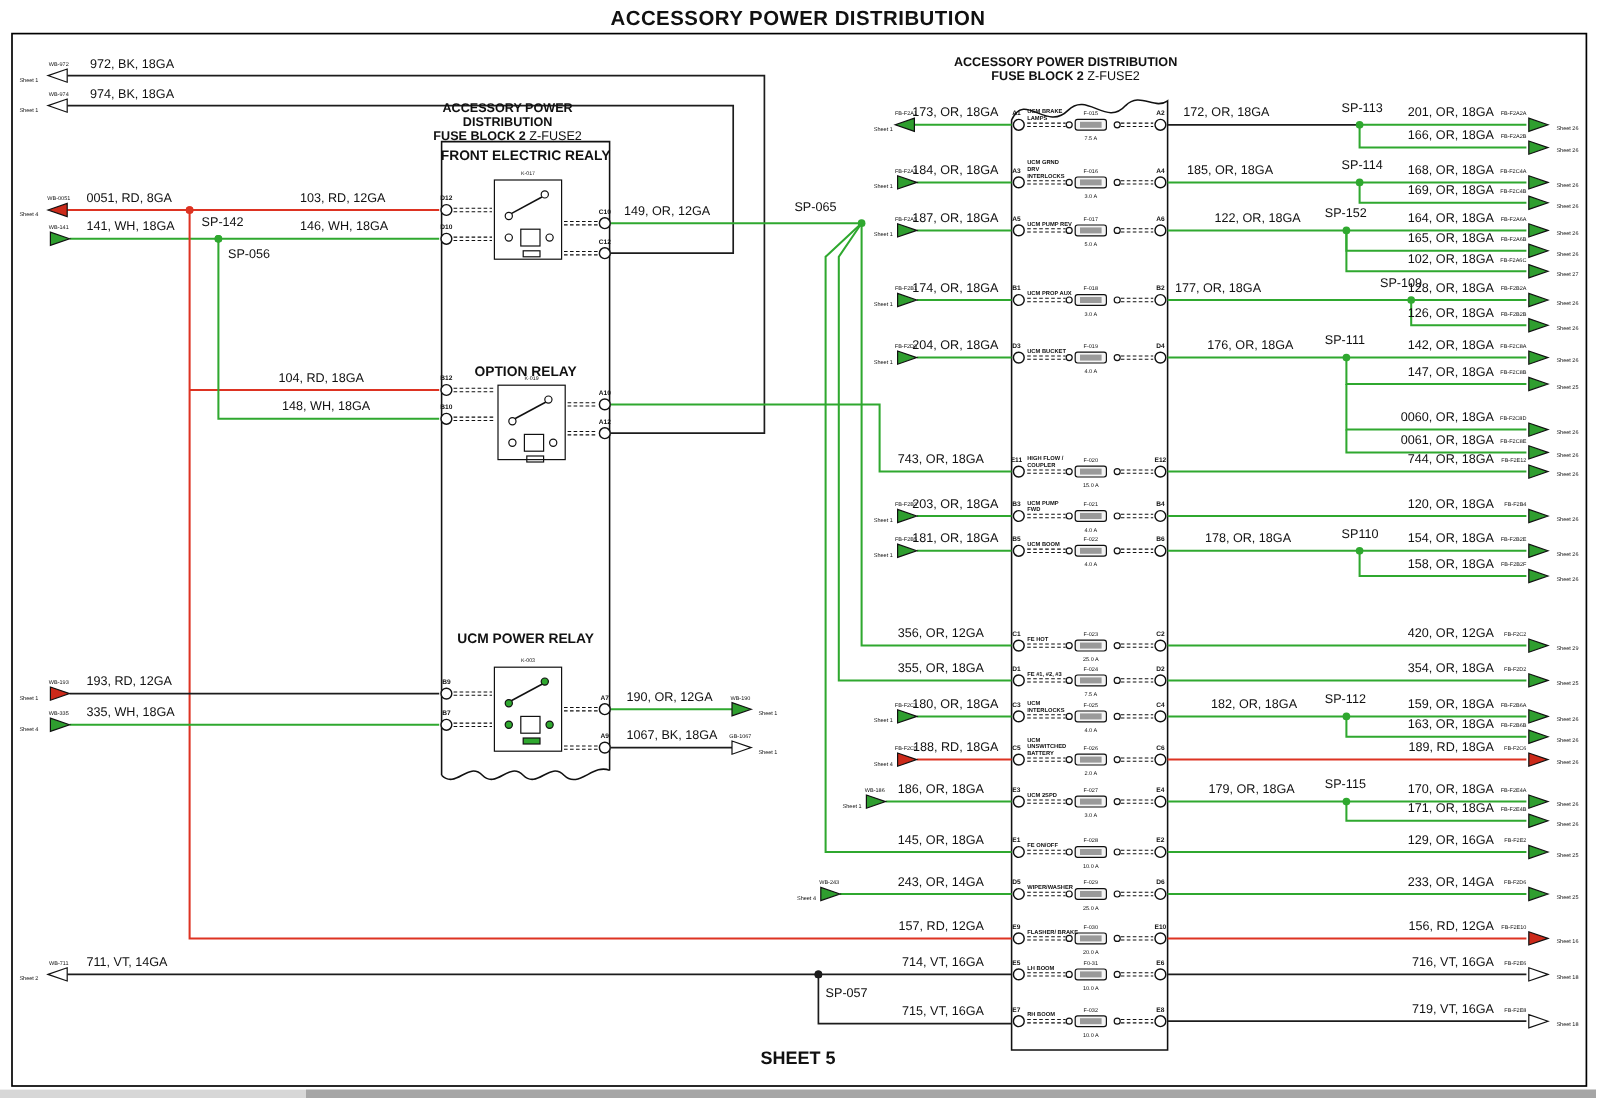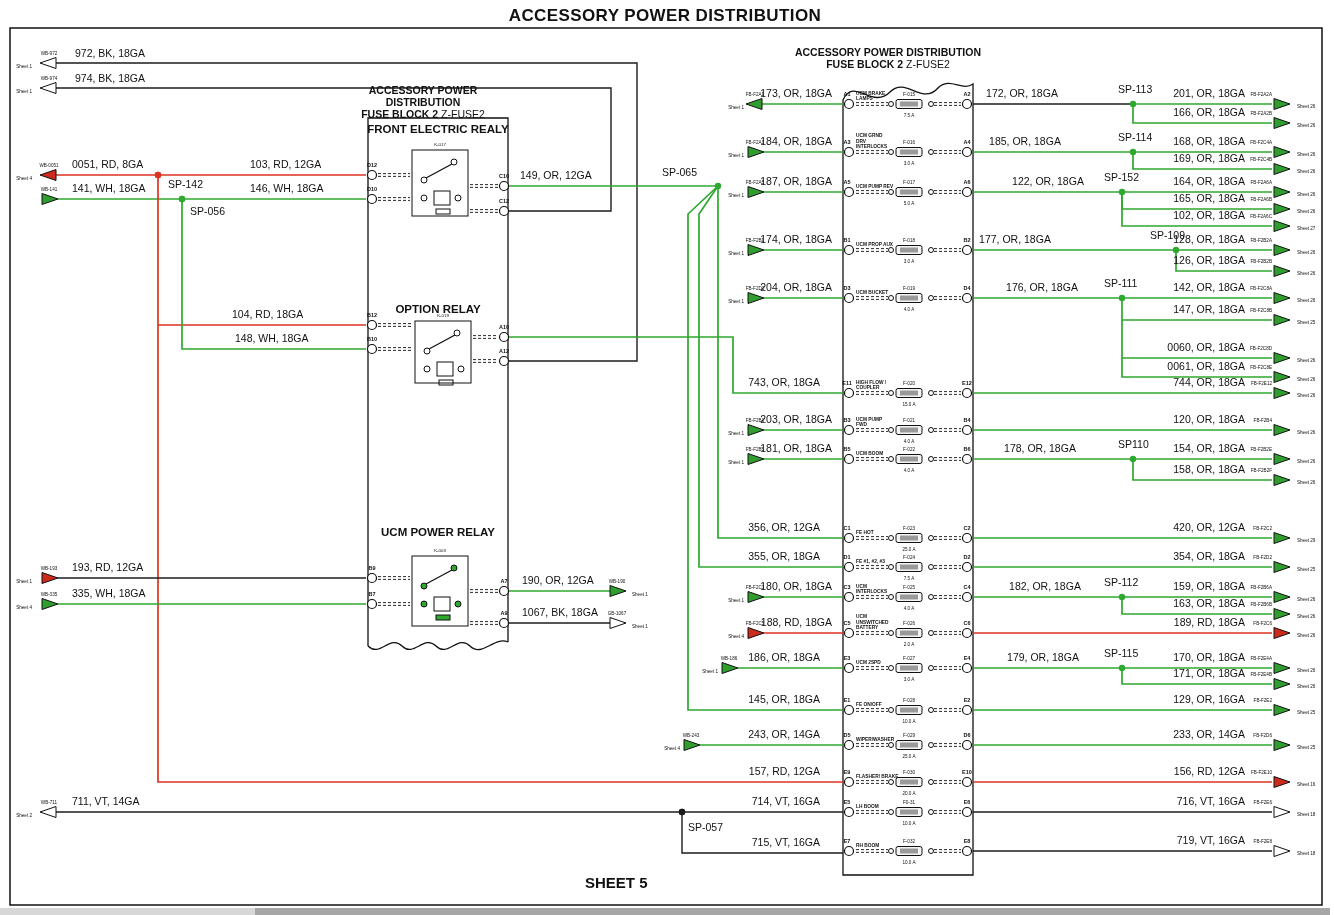--- a/index.html
+++ b/index.html
@@ -5,21 +5,21 @@
   html,body{margin:0;padding:0;background:#ffffff;}
   .stage{position:relative;width:1330px;height:915px;background:#fff;overflow:hidden;
          font-family:"Liberation Sans", sans-serif;color:#111;}
   .title{position:absolute;left:0;top:6px;width:100%;text-align:center;
          font-size:17px;font-weight:bold;letter-spacing:.4px;}
   svg{position:absolute;left:0;top:0;}
   .hdr{position:absolute;text-align:center;font-size:10.5px;line-height:12px;}
   .hdr .b{font-weight:bold;}
   .hdr-relaybox{left:330px;top:84px;width:186px;}
   .hdr-fuseblock{left:788px;top:46px;width:200px;}
-  .sheet{position:absolute;left:585px;top:874px;width:160px;text-align:left;
+  .sheet{position:absolute;left:585px;top:874px;width:160px;text-align:center;
          font-size:15px;font-weight:bold;}
   .scroll-track{position:absolute;left:0;top:908px;width:1334px;height:7px;background:#d7d7d7;}
   .scroll-thumb{position:absolute;left:255px;top:0;width:1079px;height:7px;background:#a6a6a6;}
 </style>
 </head>
 <body>
 
 <div class="stage">
   <div class="title">ACCESSORY POWER DISTRIBUTION</div>
 

